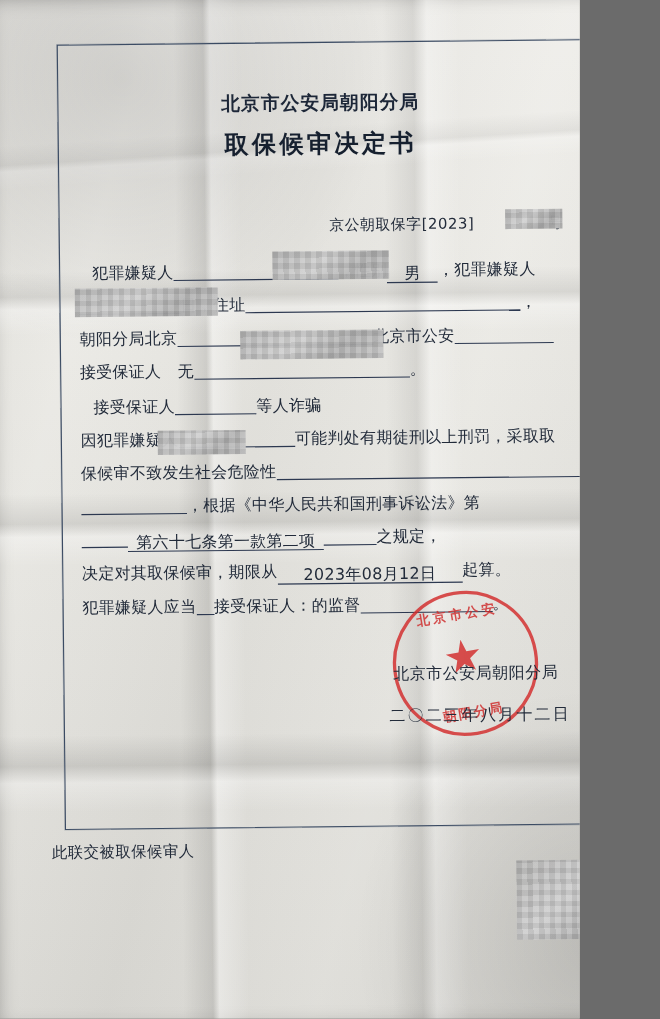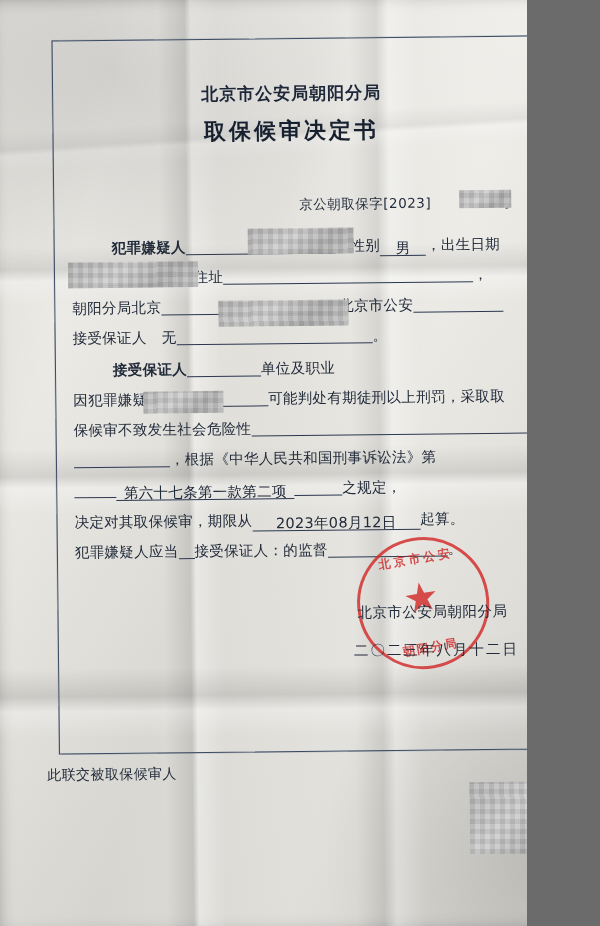--- a/index.html
+++ b/index.html
@@ -128,21 +128,21 @@
     line-height: 20px;
     white-space: nowrap;
     letter-spacing: 0.3px;
   }
   .u {
     display: inline-block;
     border-bottom: 1px solid #2c3850;
     height: 17px;
     vertical-align: -3px;
   }
-  .ind { margin-left: 40px; font-weight: bold; }
+  .ind { margin-left: 12px; }
 
   
   .redact {
     position: absolute;
     background:
       repeating-linear-gradient(0deg, rgba(0,0,0,0.06) 0 5px, rgba(255,255,255,0.06) 5px 10px),
       repeating-linear-gradient(90deg, rgba(0,0,0,0.07) 0 5px, rgba(255,255,255,0.07) 5px 10px),
       linear-gradient(135deg, #b7b7b7, #cfcfcf 40%, #b0b0b0 70%, #c4c4c4 100%);
     opacity: 0.97;
   }
@@ -226,38 +226,38 @@
 
       <div class="title-org">北京市公安局朝阳分局</div>
       <div class="title-doc">取保候审决定书</div>
 
       <div class="docnum">
         <span>京公朝取保字[2023]</span>
         <span class="tail">号</span>
       </div>
 
       <div class="line" style="top:198px;">
-        <span class="ind">犯罪嫌疑人</span><span class="u" style="width:150px;"></span><span>，性别</span><span class="u" style="width:46px;text-align:center;">男</span><span>，出生日期</span>
+        <span class="ind">犯罪嫌疑人</span><span class="u" style="width:150px;"></span><span>，性别</span><span class="u" style="width:46px;text-align:center;">男</span><span>，犯罪嫌疑人</span>
       </div>
 
       <div class="line" style="top:228px;">
         <span class="u" style="width:92px;"></span><span>日，住址</span><span class="u" style="width:250px;"></span><span>，</span>
       </div>
 
       <div class="line" style="top:258px;">
         <span>朝阳分局</span><span>北京</span><span class="u" style="width:178px;"></span><span>北京市公安</span><span class="u" style="width:90px;"></span>
       </div>
 
       <div class="line" style="top:288px;">
         <span>接受保证人</span>
         <span style="margin-left:10px;">无</span><span class="u" style="width:196px;"></span><span>。</span>
       </div>
 
       <div class="line" style="top:320px;">
-        <span class="ind">接受保证人</span><span class="u" style="width:74px;"></span><span>单位及职业</span>
+        <span class="ind">接受保证人</span><span class="u" style="width:74px;"></span><span>等人诈骗</span>
       </div>
 
       <div class="line" style="top:350px;">
         <span>因犯罪嫌疑人</span><span class="u" style="width:106px;"></span><span>可能判处有期徒刑以上刑罚，采取取</span>
       </div>
 
       <div class="line" style="top:380px;">
         <span>保候审不致发生社会危险性</span><span class="u" style="width:300px;"></span>
       </div>
 

